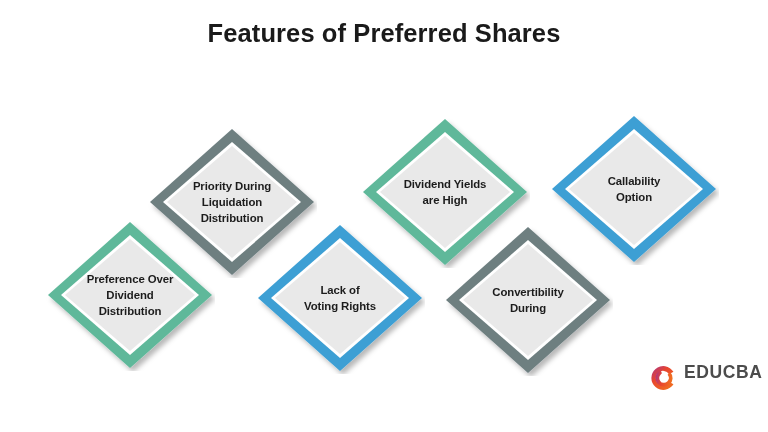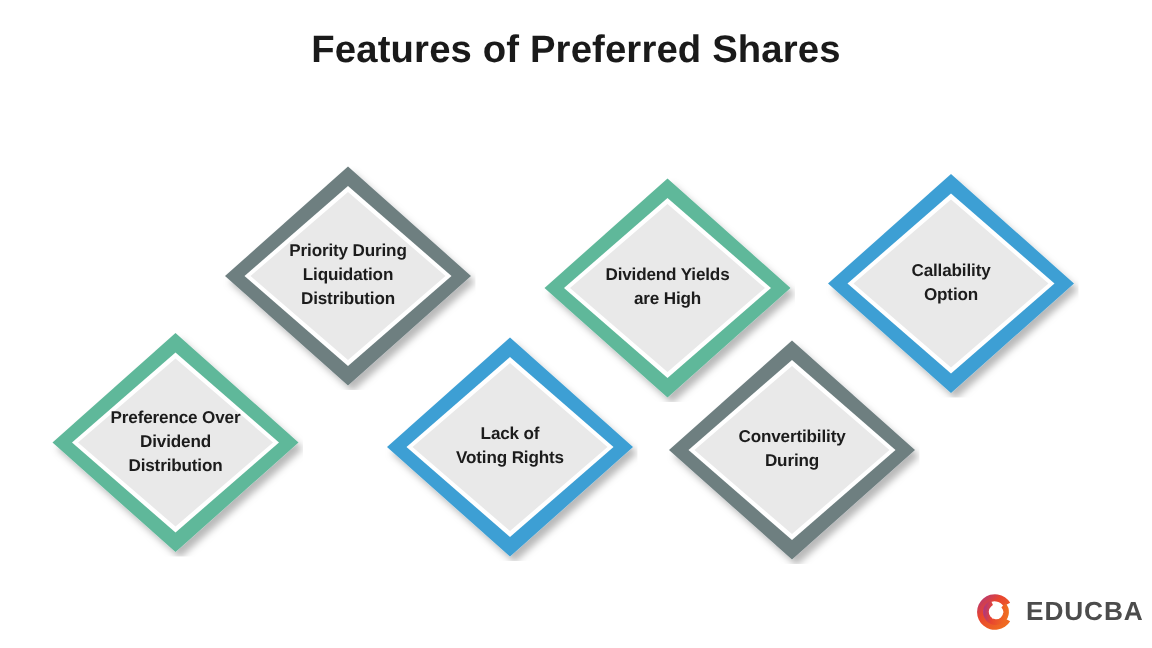--- a/index.html
+++ b/index.html
@@ -69,35 +69,35 @@
     text-align: center;
     font-size: 11.4px;
     font-weight: bold;
     color: #1c1c1c;
     line-height: 1.42;
     white-space: pre-line;
     letter-spacing: -0.1px;
   }
 
   
-  #node-0 { left: 32px;  top: 219px; }
+  #node-0 { left: 45px;  top: 219px; }
   #node-2 { left: 255px; top: 222px; }
   #node-4 { left: 443px; top: 224px; }
   
-  #node-1 { left: 147px; top: 108px; }
+  #node-1 { left: 147px; top: 126px; }
   #node-3 { left: 360px; top: 116px; }
   #node-5 { left: 549px; top: 113px; text-decoration: underline; }
 
   
   #educba-logo {
     position: absolute;
     left: 650px;
-    top: 394px;
+    top: 364px;
     display: flex;
-    align-items: center;
+    align-items: flex-start;
     gap: 6px;
   }
   #educba-mark {
     width: 28px;
     height: 28px;
     display: block;
   }
   #educba-wordmark {
     font-size: 17.5px;
     font-weight: bold;

